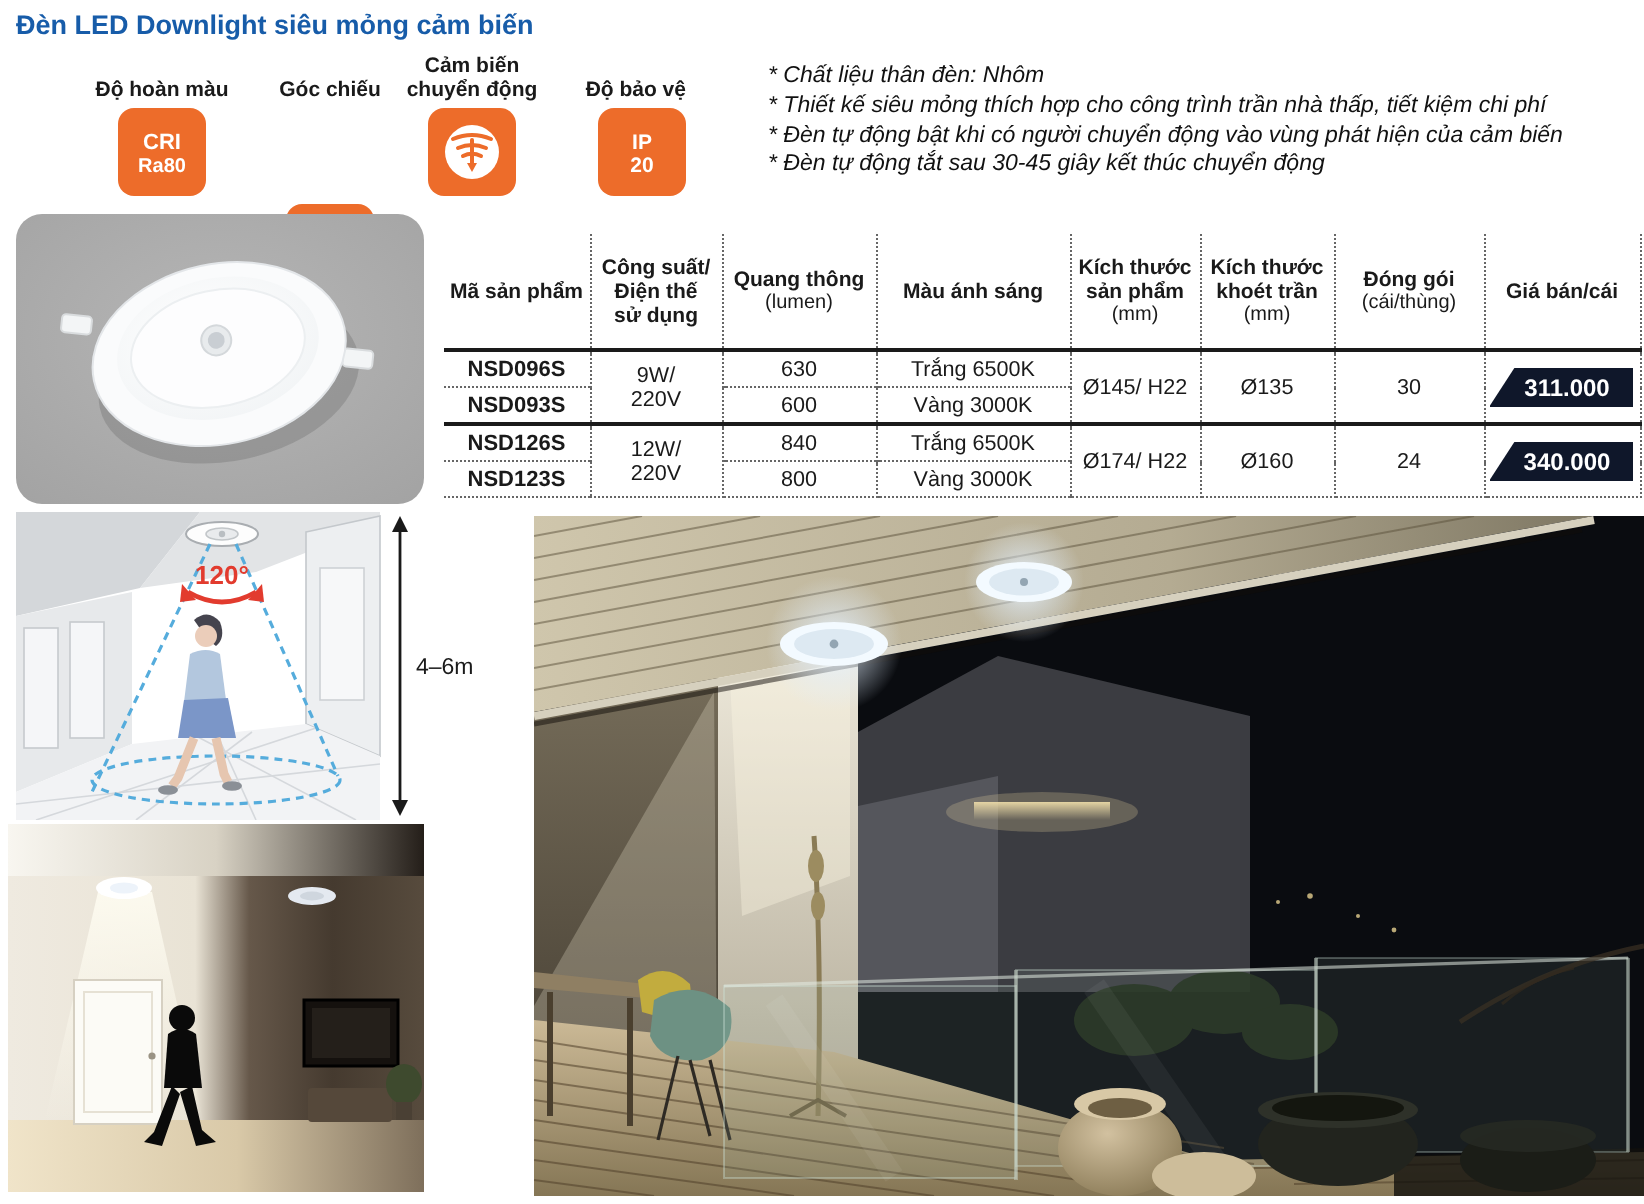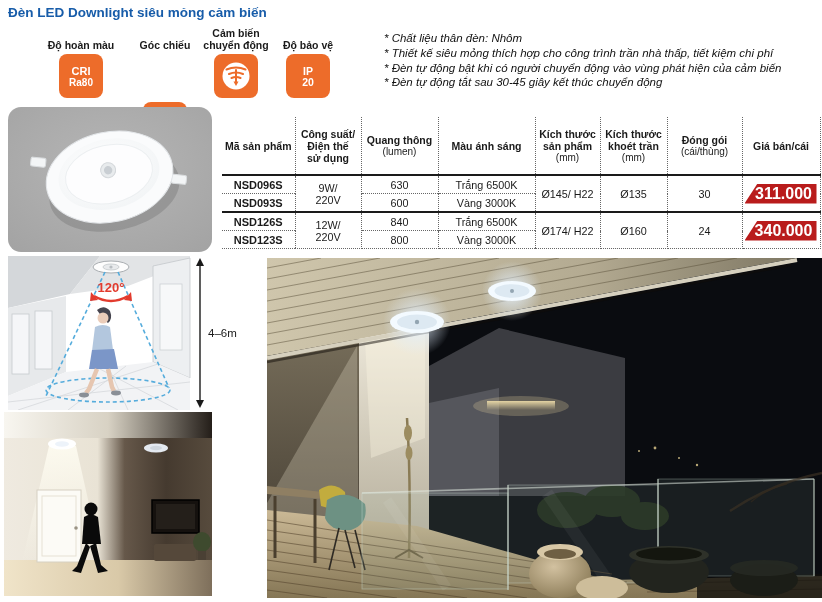--- a/index.html
+++ b/index.html
@@ -26,22 +26,22 @@
   table{border-collapse:collapse;table-layout:fixed;width:598px;}
   th,td{padding:0 2px;text-align:center;vertical-align:middle;border-right:1px dotted #666;}
   th{height:57px;font-size:10.5px;font-weight:bold;line-height:12px;border-bottom:2px solid #1a1a1a;}
   th .sub{display:block;font-weight:normal;font-size:10px;}
   .pre{white-space:pre-line;}
   td{height:17px;font-size:10.8px;}
   td.code{font-weight:bold;font-size:11px;}
   tr.sub-row td{border-top:1px dotted #666;}
   tr.group-start td{border-top:2px solid #1a1a1a;}
   .bb td,td.bb{border-bottom:1px dotted #666;}
-  .price-badge{width:72px;height:20px;margin:0 3px 0 auto;background:#b91c1c;color:#fff;
-               font-weight:bold;font-size:16px;line-height:20px;text-align:center;
+  .price-badge{width:72px;height:20px;margin:0 3px 0 auto;background:#0f172a;color:#fff;
+               font-weight:bold;font-size:12px;line-height:20px;text-align:center;
                clip-path:polygon(13px 0,100% 0,100% 100%,0 100%);padding-left:6px;box-sizing:border-box;}
 </style>
 </head>
 <body>
 
 <div id="page">
 
   <div class="abs" id="page-title">Đèn LED Downlight siêu mỏng cảm biến</div>
 
 
@@ -72,21 +72,21 @@
       <g stroke="#ED6C2A" fill="none" stroke-width="2" stroke-linecap="round">
         <path d="M12.5,15.5 q9.5,-4 19,0"></path>
         <path d="M15,20 q7,-3 14,0"></path>
         <path d="M17.5,24 q4.5,-2.2 9,0"></path>
         <path d="M22,16 v12"></path>
       </g>
       <polygon points="19.5,27.5 24.5,27.5 22,32" fill="#ED6C2A"></polygon>
     </svg>
   </div>
 
-  <div class="ig" style="left:273px;">
+  <div class="ig" style="left:273px;align-items:flex-end;">
     <div class="lbl">Độ bảo vệ</div>
     <svg width="44" height="44" viewBox="0 0 44 44">
       <rect width="44" height="44" rx="8" fill="#ED6C2A"></rect>
       <text class="ico-txt" x="22" y="20.5" font-size="10.5">IP</text>
       <text class="ico-txt" x="22" y="32" font-size="10.5">20</text>
     </svg>
   </div>
 
   <div class="abs" id="features">
     <div>* Chất liệu thân đèn: Nhôm</div>

